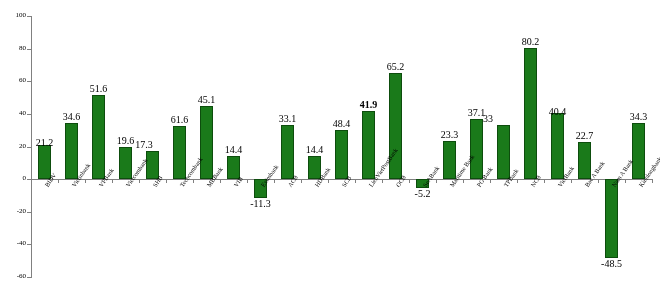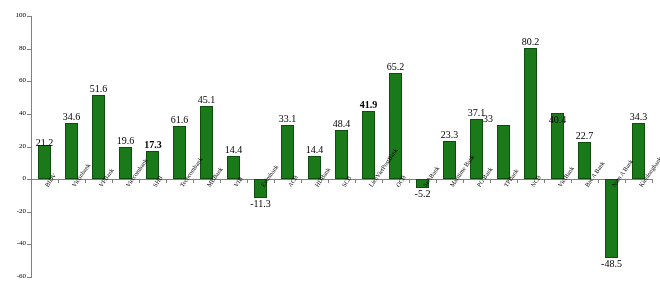--- a/index.html
+++ b/index.html
@@ -167,36 +167,36 @@
         <div class="bar" title="VietBank: 40.4" style="left: 551px; top: 113.222px; width: 13px; height: 65.9025px;"></div>
         <div class="bar" title="Bac A Bank: 22.7" style="left: 578px; top: 142.096px; width: 13px; height: 37.0294px;"></div>
         <div class="bar" title="Nam A Bank: -48.5" style="left: 605px; top: 179.125px; width: 13px; height: 79.1156px;"></div>
         <div class="bar" title="Kienlongbank: 34.3" style="left: 632px; top: 123.173px; width: 13px; height: 55.9519px;"></div>
       </div>
     <div id="value-labels">
         <div class="bar-value" style="width: 40px; left: 24.5px; top: 138px;">21.2</div>
         <div class="bar-value" style="width: 40px; left: 51.5px; top: 111.684px;">34.6</div>
         <div class="bar-value" style="width: 40px; left: 78.5px; top: 83.9525px;">51.6</div>
         <div class="bar-value" style="width: 40px; left: 105.5px; top: 136.153px;">19.6</div>
-        <div class="bar-value" style="width: 40px; left: 133px; top: 139.904px; font-weight: bold;">17.3</div>
+        <div class="bar-value" style="width: 40px; left: 124px; top: 139.904px;">17.3</div>
         <div class="bar-value" style="width: 40px; left: 159.5px; top: 114.783px;">61.6</div>
         <div class="bar-value" style="width: 40px; left: 186.5px; top: 94.5556px;">45.1</div>
         <div class="bar-value" style="width: 40px; left: 213.5px; top: 144.635px;">14.4</div>
         <div class="bar-value" style="width: 40px; left: 240.5px; top: 198.558px;">-11.3</div>
         <div class="bar-value" style="width: 40px; left: 267.5px; top: 114.131px;">33.1</div>
         <div class="bar-value" style="width: 40px; left: 294.5px; top: 144.635px;">14.4</div>
         <div class="bar-value" style="width: 40px; left: 321.5px; top: 118.861px;">48.4</div>
         <div class="bar-value" style="width: 40px; left: 348.5px; top: 99.7756px; font-weight: bold;">41.9</div>
         <div class="bar-value" style="width: 40px; left: 375.5px; top: 61.7675px;">65.2</div>
         <div class="bar-value" style="width: 40px; left: 402.5px; top: 188.607px;">-5.2</div>
         <div class="bar-value" style="width: 40px; left: 429.5px; top: 130.117px;">23.3</div>
         <div class="bar-value" style="width: 40px; left: 456.5px; top: 107.606px;">37.1</div>
         <div class="bar-value" style="width: 40px; left: 468px; top: 114.294px;">33</div>
         <div class="bar-value" style="width: 40px; left: 510.5px; top: 37.2987px;">80.2</div>
-        <div class="bar-value" style="width: 40px; left: 537.5px; top: 115px;">40.4</div>
+        <div class="bar-value" style="width: 40px; left: 537.5px; top: 107px;">40.4</div>
         <div class="bar-value" style="width: 40px; left: 564.5px; top: 131.096px;">22.7</div>
         <div class="bar-value" style="width: 40px; left: 591.5px; top: 259.241px;">-48.5</div>
         <div class="bar-value" style="width: 40px; left: 618.5px; top: 112.173px;">34.3</div>
       </div>
     <div id="cat-labels">
         <div class="cat-label" style="left: 42.5px; top: 184.125px;">BIDV</div>
         <div class="cat-label" style="left: 69.5px; top: 184.125px;">Vietinbank</div>
         <div class="cat-label" style="left: 96.5px; top: 184.125px;">VPBank</div>
         <div class="cat-label" style="left: 123.5px; top: 184.125px;">Vietcombank</div>
         <div class="cat-label" style="left: 150.5px; top: 184.125px;">SHB</div>

